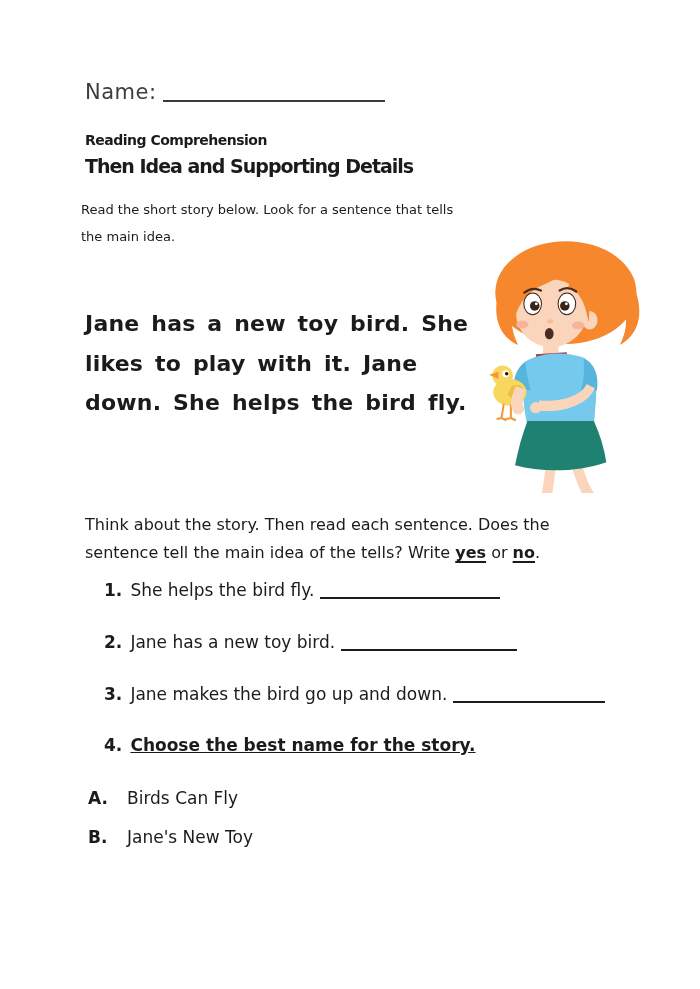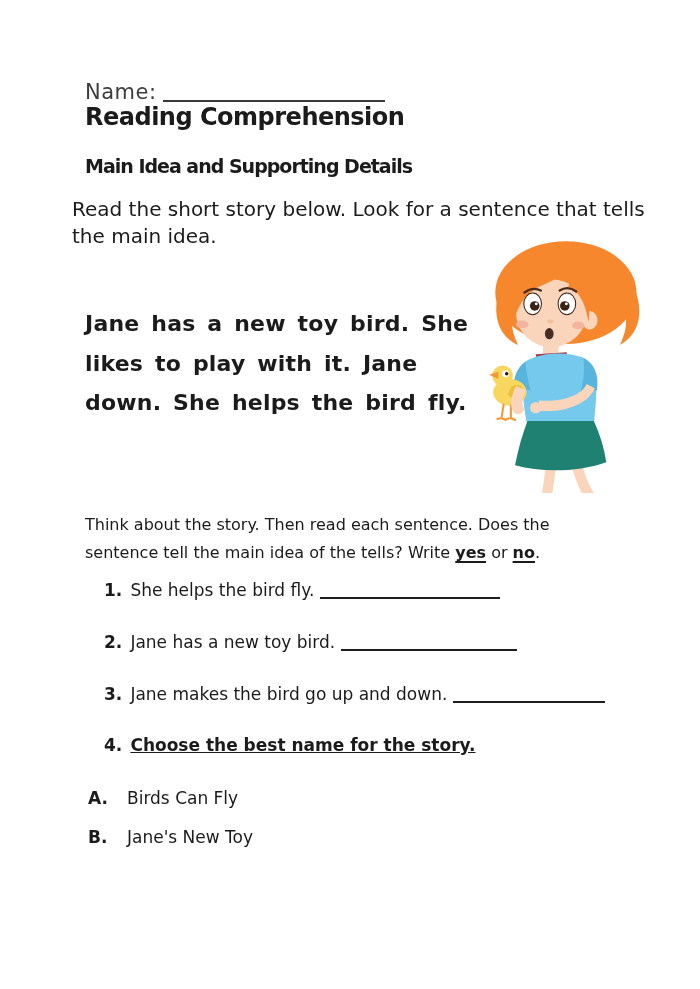--- a/index.html
+++ b/index.html
@@ -3,23 +3,23 @@
 <meta charset="utf-8">
 <style>
   html,body { margin:0; padding:0; background:#ffffff; }
   .page {
     position:relative; width:680px; height:989px; background:#ffffff;
     font-family:"DejaVu Sans", "Liberation Sans", sans-serif;
     color:#1b1b1b; overflow:hidden;
   }
   .name-row { position:absolute; left:85px; top:78px; font-size:21px; color:#3d3d3d; letter-spacing:0.5px; }
   .name-blank { display:inline-block; width:222px; height:0.9em; border-bottom:2px solid #3a3a3a; margin-left:6px; position:relative; top:3px; }
-  .title { position:absolute; left:85px; top:103px; margin:0; font-size:24px; font-weight:700; letter-spacing:-0.5px; }
+  .title { position:absolute; left:85px; top:132px; margin:0; font-size:14px; font-weight:700; letter-spacing:-0.5px; }
   .subtitle { position:absolute; left:85px; top:155px; margin:0; font-size:19px; font-weight:700; letter-spacing:-1px; }
-  .intro { position:absolute; left:72px; top:196px; font-size:20px; line-height:27px; white-space:nowrap; }
+  .intro { position:absolute; left:81px; top:196px; font-size:13px; line-height:27px; white-space:nowrap; }
   .story { position:absolute; left:85px; top:304px; font-size:22px; font-weight:700; line-height:39.5px; word-spacing:4px; letter-spacing:0.2px; white-space:nowrap; }
   .figure { position:absolute; left:487px; top:236px; }
   .think { position:absolute; left:85px; top:511px; font-size:16px; line-height:28px; white-space:nowrap; }
   .u { font-weight:700; text-decoration:underline; text-decoration-thickness:2px; text-underline-offset:3px; }
   .q { position:absolute; left:104px; font-size:17px; white-space:nowrap; }
   .q1{top:579px} .q2{top:631px} .q3{top:683px} .q4{top:735px}
   .qnum { font-weight:700; display:inline-block; min-width:21px; }
   .q4 .qtext { font-weight:700;text-decoration:underline; }
   .blank { display:inline-block; border-bottom:2px solid #1d1d1d; height:0.9em; margin-left:6px; position:relative; top:3px; }
   .b1{width:180px} .b2{width:176px} .b3{width:152px}
@@ -30,21 +30,21 @@
 </head>
 <body>
 
 <div class="page">
 
   <div class="name-row">
     <span>Name:</span><span class="name-blank"></span>
   </div>
 
   <h1 class="title">Reading Comprehension</h1>
-  <h2 class="subtitle">Main Idea and Supporting Details</h2>
+  <h2 class="subtitle">Then Idea and Supporting Details</h2>
 
   <div class="intro">
     <div>Read the short story below. Look for a sentence that tells</div>
     <div>the main idea.</div>
   </div>
 
   <div class="story">
     <div>Jane has a new toy bird. She</div>
     <div>likes to play with it. Jane</div>
     <div>down. She helps the bird fly.</div>

